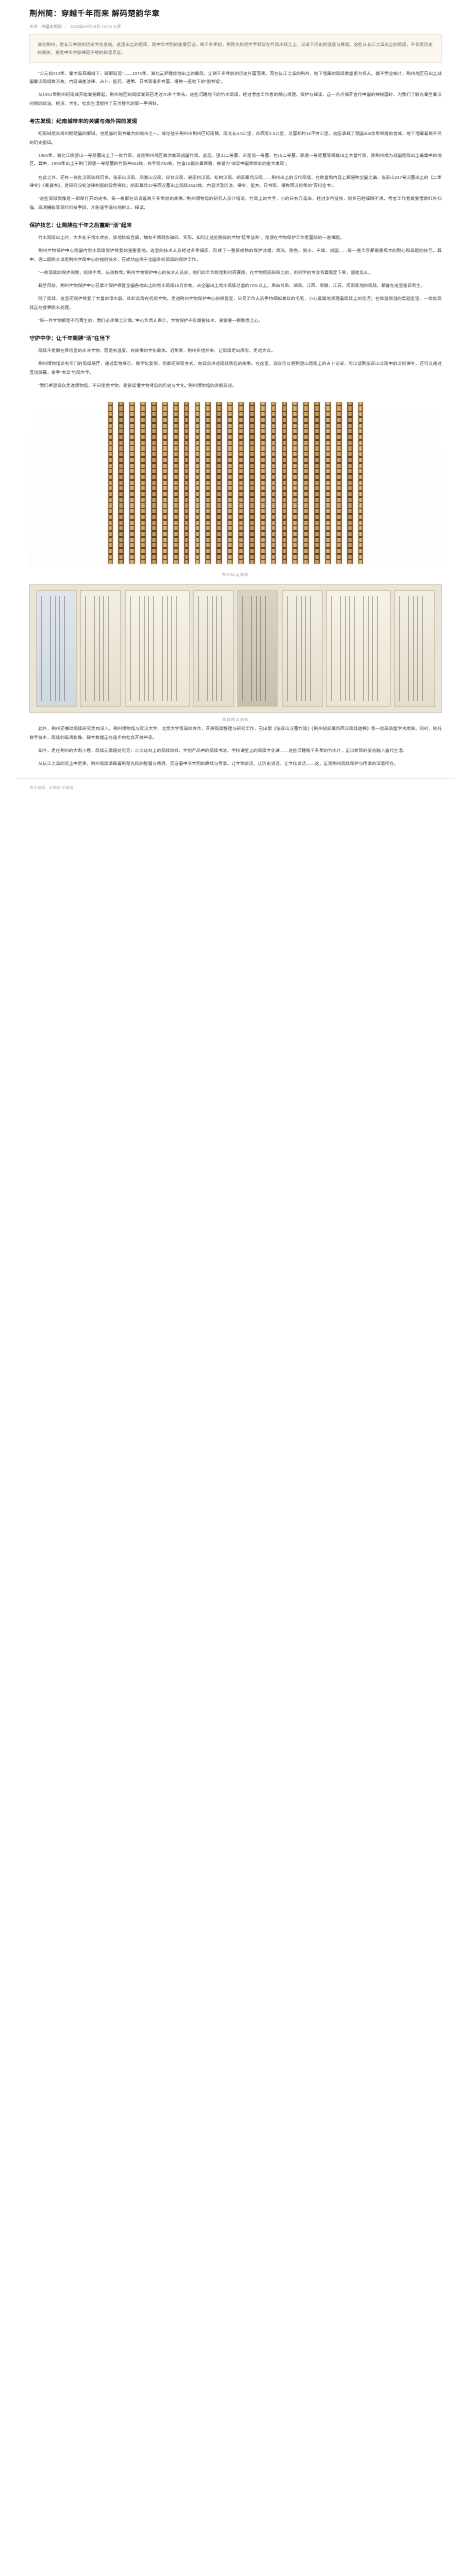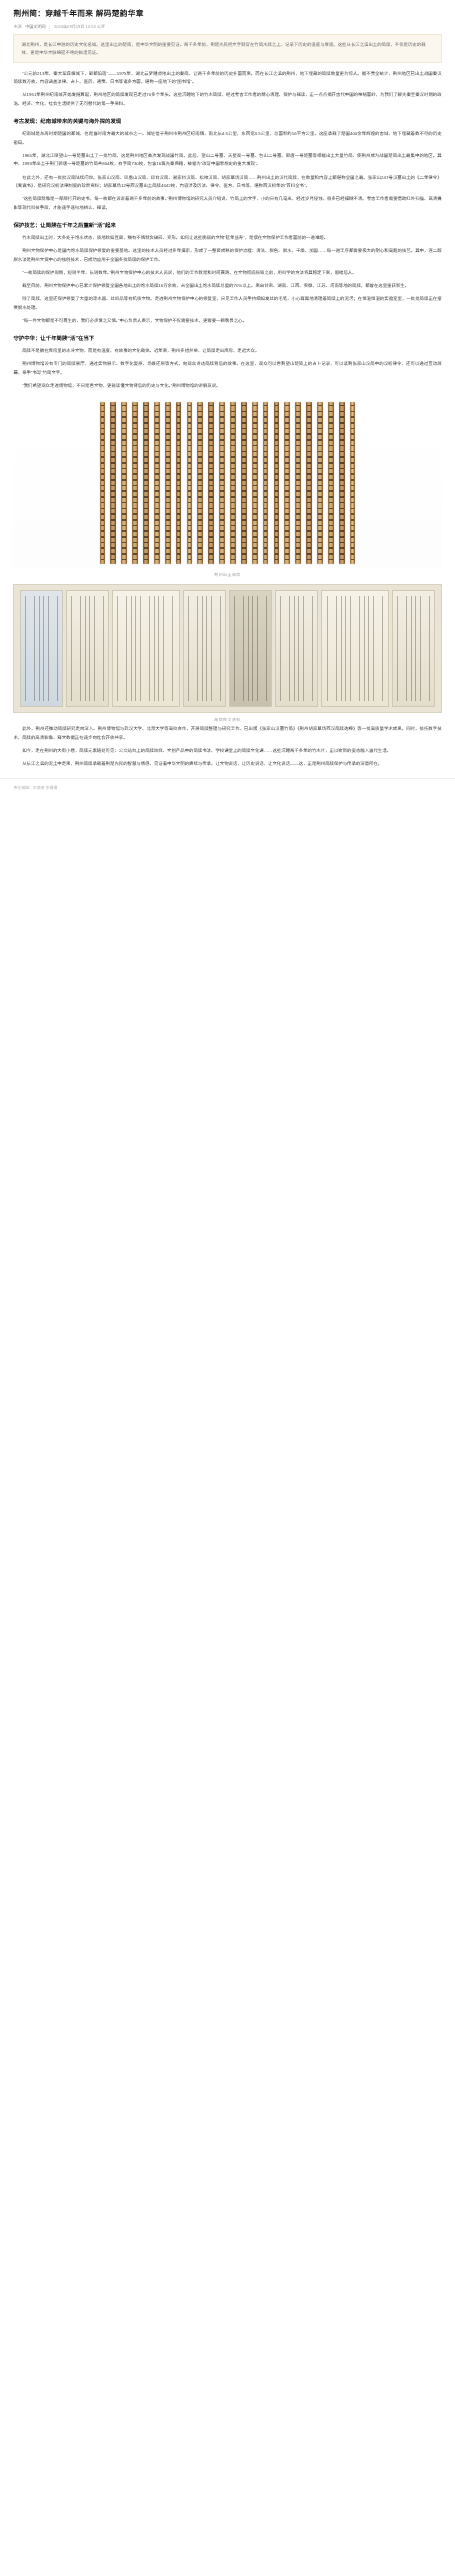--- a/index.html
+++ b/index.html
@@ -11,20 +11,21 @@
     font-family: "Liberation Sans", "DejaVu Sans", sans-serif;
   }
   body {
     width: 455px;
     color: #222;
   }
   .page {
     width: 455px;
     position: relative;
     background: #fff;
+    padding-left: 16px;
   }
   .article {
     padding: 7.2px 13.4px 0 13.4px;
   }
   .headline {
     font-size: 7.7px;
     font-weight: bold;
     color: #1a1a1a;
     letter-spacing: 0.3px;
     line-height: 1.4;

